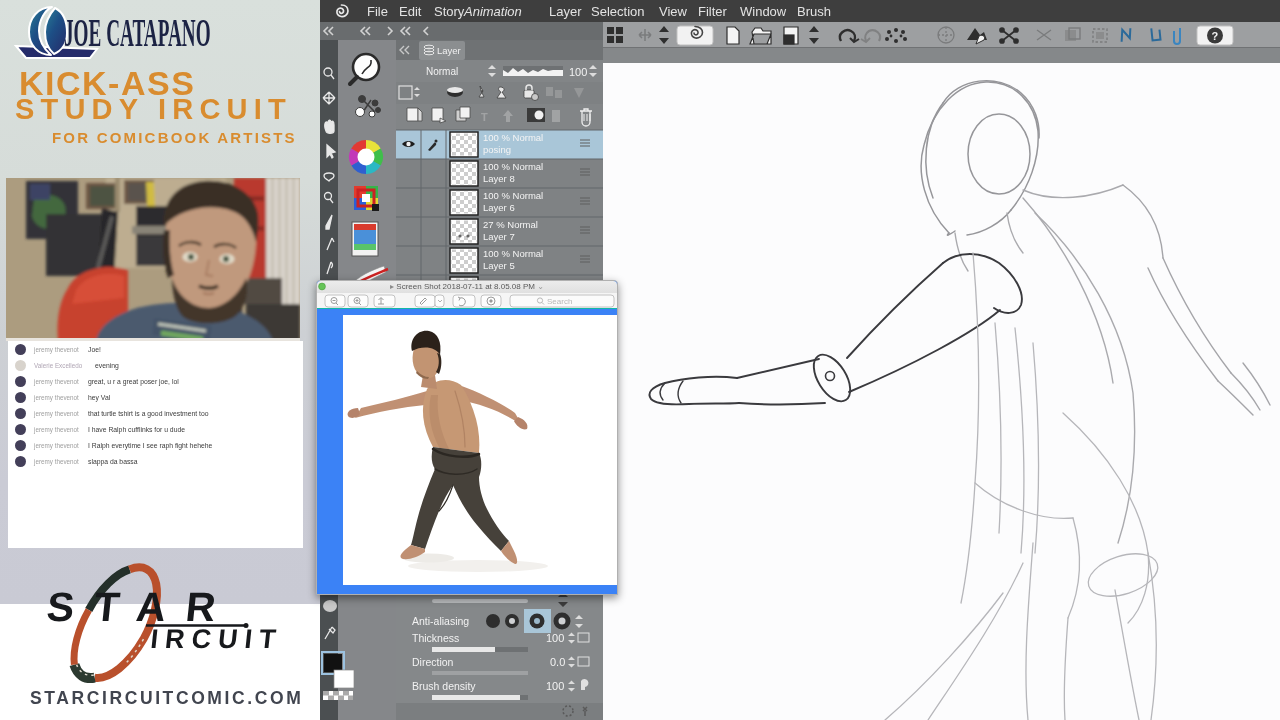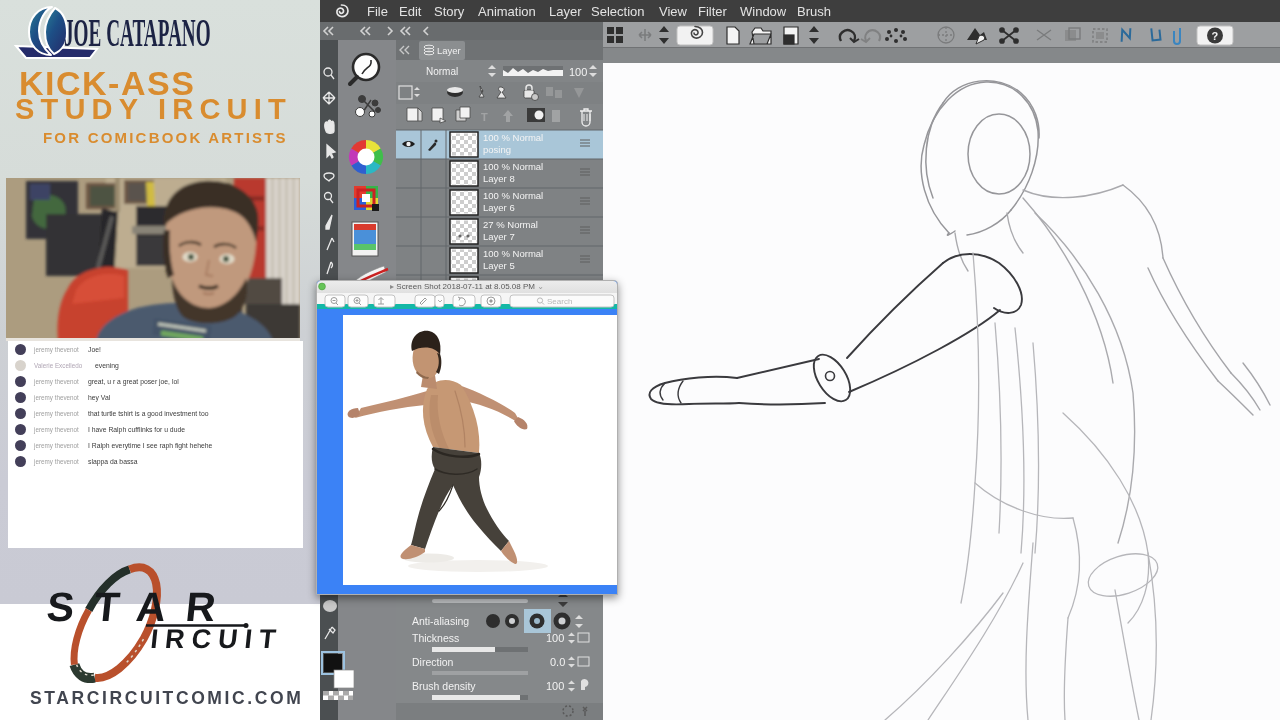--- a/index.html
+++ b/index.html
@@ -12,21 +12,21 @@
   background:linear-gradient(180deg,#d9e0dc 0%,#d6dcd9 30%,#cdd0d4 55%,#cacbd5 80%,#c9cad4 100%); }
 
 
 #jc-text { left:64px; top:9px; font-size:32px; font-weight:bold; color:#1c2344;
   font-family:"Liberation Serif", serif; letter-spacing:0px;
   transform:scale(0.60,1.28); transform-origin:left top; }
 
 .kick { color:#d98c2f; font-weight:bold; white-space:nowrap; }
 #kick1 { left:19px; top:64px; font-size:34px; letter-spacing:1.5px; }
 #kick2 { left:15px; top:93px; font-size:29px; letter-spacing:6.2px;}
-#kick3 { left:43px; top:129px; font-size:15px; letter-spacing:2.2px; }
+#kick3 { left:52px; top:129px; font-size:15px; letter-spacing:2.2px; }
 
 
 #chat { left:8px; top:341px; width:295px; height:207px; background:#ffffff; }
 .crow { position:absolute; left:0; width:100%; height:16px; }
 .cava { position:absolute; left:7px; top:1px; width:11px; height:11px; border-radius:50%; background:#4a4660; }
 .cname { position:absolute; left:26px; top:3px; font-size:6.3px; color:#9e9e9e; }
 .cmsg { position:absolute; top:2.5px; font-size:6.8px; color:#3c3c3c; }
 
 
 #scurl { left:14px; top:688px; font-size:17.5px; font-weight:bold;
@@ -44,21 +44,21 @@
 #panelhead { left:0; top:22px; width:283px; height:18px; background:#696c6e; color:#d8d8d8; }
 #toolstrip1 { left:0; top:40px; width:18px; height:680px; background:#4b4f51; }
 #toolstrip2 { left:18px; top:40px; width:58px; height:680px; background:#85878a; }
 #layerpanel { left:76px; top:40px; width:207px; height:680px; background:#828587; }
 
 
 #float { left:-4px; top:280px; width:302px; height:315px; background:#3b82f6;
   box-shadow:0 3px 8px rgba(0,0,0,0.45); border:1px solid #b0b0b0; border-radius:4px 4px 0 0;}
 #ftitle { left:0; top:0; width:300px; height:12px; background:linear-gradient(#ececec,#e0e0e0); border-radius:4px 4px 0 0;
   font-size:8px; color:#5a5a5a; text-align:center; line-height:12px; }
-#ftool { left:0; top:12px; width:300px; height:16px; background:#f5f5f5; border-bottom:5px solid #14b8a6; }
+#ftool { left:0; top:12px; width:300px; height:16px; background:#f5f5f5; border-bottom:1px solid #14b8a6; }
 #fphoto { left:26px; top:34px; width:274px; height:270px; background:#ffffff; }
 </style>
 </head>
 <body>
 <div id="page">
 
   <div id="sidebar" class="abs">
 
     <svg class="abs" style="left:0px; top:0px;" width="120" height="64" viewBox="0 0 120 64">
       <defs>
@@ -203,21 +203,21 @@
   </div>
 
   <div id="app" class="abs">
     <div id="menubar" class="abs">
       <svg style="position:absolute;left:13px;top:3px;" width="17" height="16" viewBox="0 0 17 16">
         <path d="M8.5,2 C13,2 15,5 15,8 C15,12 11,14 8,13.5 C5,13 3.5,10.5 4,8 C4.5,5.5 7,4.5 9,5.5 C11,6.5 11,9 9.5,10 C8.2,10.8 6.5,10 6.5,8.5" fill="none" stroke="#e8e8e8" stroke-width="1.7" stroke-linecap="round"></path>
       </svg>
       <span style="left:47px;">File</span>
       <span style="left:79px;">Edit</span>
       <span style="left:114px;">Story</span>
-      <span style="left:158px;">Animation</span>
+      <span style="left:144px;font-style:italic;">Animation</span>
       <span style="left:229px;">Layer</span>
       <span style="left:271px;">Selection</span>
       <span style="left:339px;">View</span>
       <span style="left:378px;">Filter</span>
       <span style="left:420px;">Window</span>
       <span style="left:477px;">Brush</span>
     </div>
 
     <div id="panelhead" class="abs">
       <svg width="283" height="18" viewBox="0 0 283 18">

